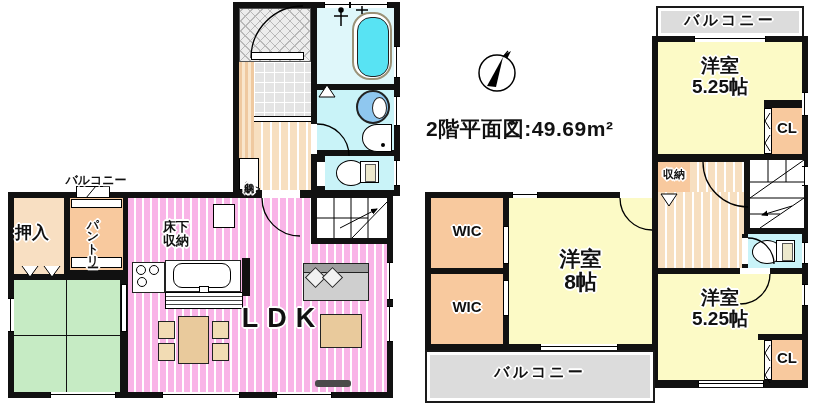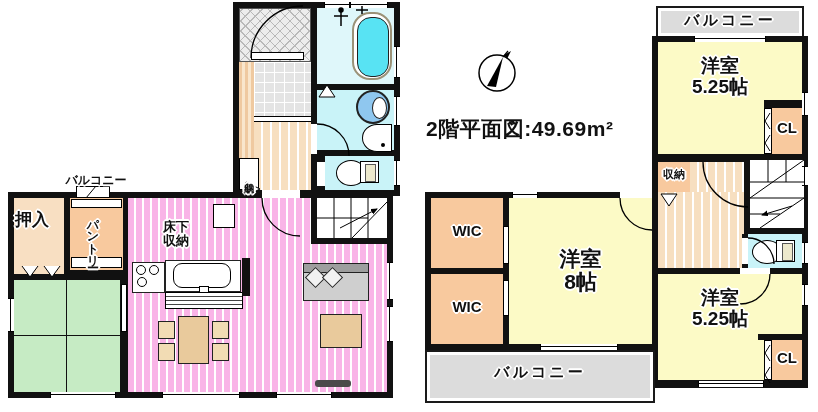--- a/index.html
+++ b/index.html
@@ -244,28 +244,28 @@
         <circle cx="154" cy="270" r="4.5"></circle>
         <circle cx="142" cy="282" r="4.5"></circle>
     </g>
 
     <line x1="96" y1="186" x2="86" y2="198" stroke="#000" stroke-width="1"></line>
   </svg>
 
   <div class="lbl title" style="left:426px;top:118px;">2階平面図:49.69m²</div>
 
   <div class="lbl" style="left:56px;top:174px;width:80px;font-size:12px;">バルコニー</div>
-  <div class="lbl" style="left:14px;top:211px;width:36px;font-size:17px;">押入</div>
+  <div class="lbl" style="left:14px;top:224px;width:36px;font-size:17px;">押入</div>
   <div class="lbl vtext" style="left:86px;top:206px;font-size:12px;height:58px;letter-spacing:-1px;">パントリー</div>
   <div class="lbl" style="left:148px;top:220px;width:56px;font-size:13px;">
     <span>床下</span><br>
     <span>収納</span>
   </div>
   <div class="lbl" style="left:203px;top:304px;width:160px;font-size:27px;">
-    <br>
+    <span style="letter-spacing:9px;">LDK</span><br>
   </div>
   <div class="lbl vtext" style="left:243px;top:161px;font-size:10px;height:28px;">収納</div>
 
   <div class="lbl" style="left:656px;top:12px;width:148px;font-size:15px;letter-spacing:3px;">バルコニー</div>
   <div class="lbl" style="left:662px;top:56px;width:116px;font-size:19px;">
     <span>洋室</span><br>
     <span>5.25帖</span>
   </div>
   <div class="lbl" style="left:770px;top:120px;width:34px;font-size:15px;">CL</div>
   <div class="lbl" style="left:656px;top:169px;width:36px;font-size:11px;">収納</div>

